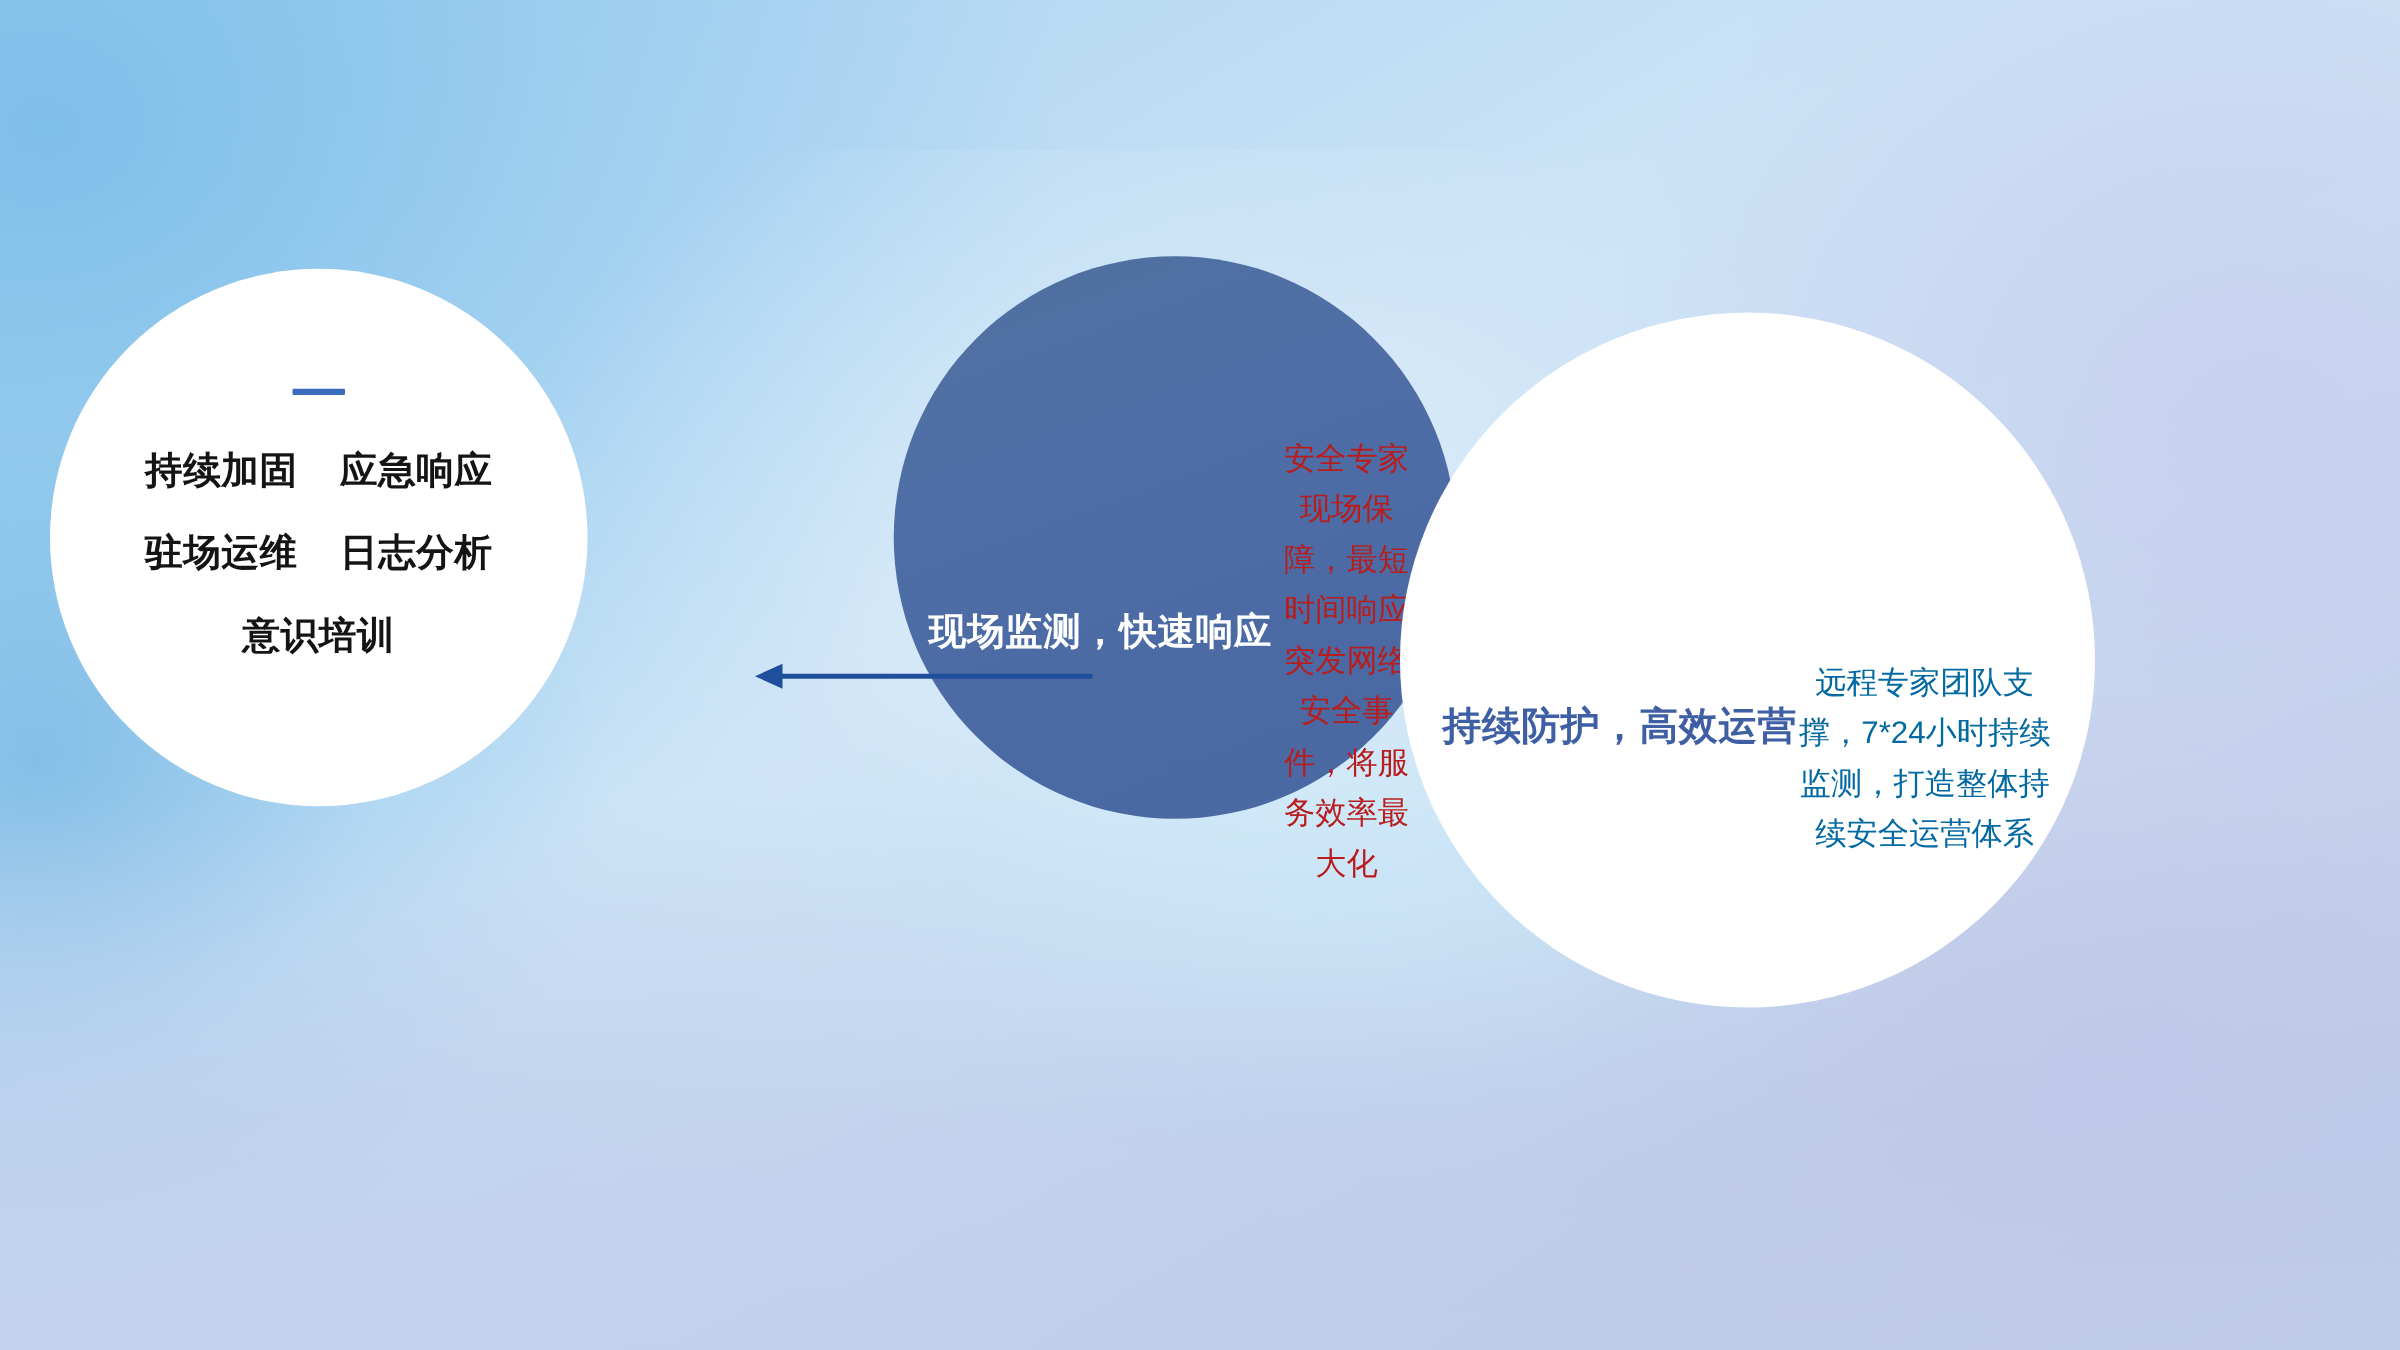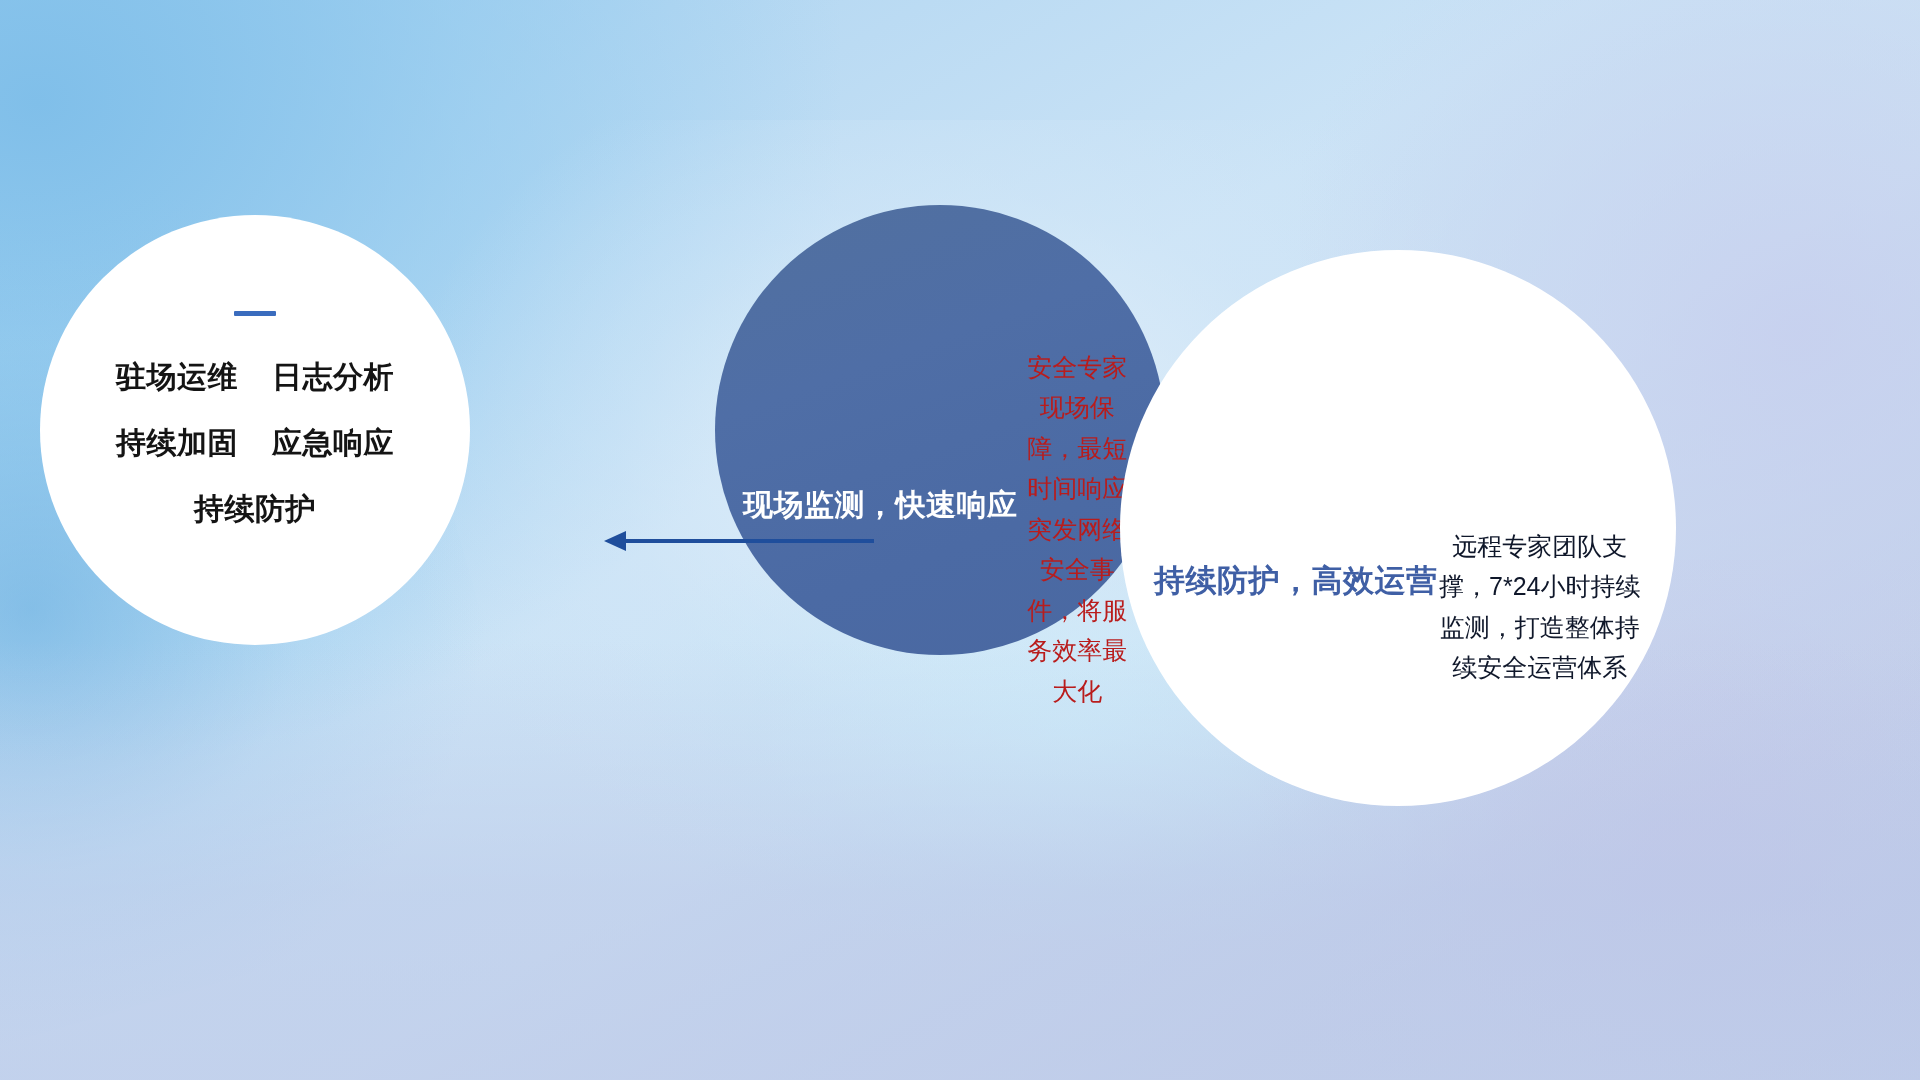--- a/index.html
+++ b/index.html
@@ -105,21 +105,21 @@
     position:absolute; left:1120px; top:250px; width:556px; height:556px;
     display:flex; flex-direction:row; align-items:center;
     padding:105px 34px 0 34px;
   }
   #right-heading{
     font-size:31px; font-weight:bold; color:#3f5fa5;
     letter-spacing:.5px; white-space:nowrap;
   }
   #right-body{
     margin-top:52px;
-    font-size:25px; line-height:1.62; color:#0f172a;
+    font-size:25px; line-height:1.62; color:#0369a1;
     text-align:center; font-weight:400;
     width:390px;
   }
 
   
   #flow-arrow{
     position:absolute; left:596px; top:520px; width:280px; height:42px;
   }
 </style>
 </head>
@@ -149,33 +149,33 @@
     <div id="right-heading">持续防护，高效运营</div>
     <div id="right-body">远程专家团队支撑，7*24小时持续监测，打造整体持续安全运营体系</div>
   </div>
 
   <div class="circle" id="circle-left"></div>
 
   <div id="left-content">
     <div id="left-accent-dash"></div>
 
     <div class="left-row">
+      <span>持续加固</span>
+      <span class="gap"></span>
+      <span>应急响应</span>
+    </div>
+
+    <div class="left-row">
       <span>驻场运维</span>
       <span class="gap"></span>
       <span>日志分析</span>
     </div>
 
-    <div class="left-row">
-      <span>持续加固</span>
-      <span class="gap"></span>
-      <span>应急响应</span>
-    </div>
-
     <div class="left-row single">
-      <span>持续防护</span>
+      <span>意识培训</span>
     </div>
   </div>
 
   <svg id="flow-arrow" viewBox="0 0 280 42">
     <line x1="278" y1="21" x2="22" y2="21" stroke="#1f4e9c" stroke-width="4"></line>
     <polygon points="8,21 30,11 30,31" fill="#1f4e9c"></polygon>
   </svg>
 
 </div>
 

